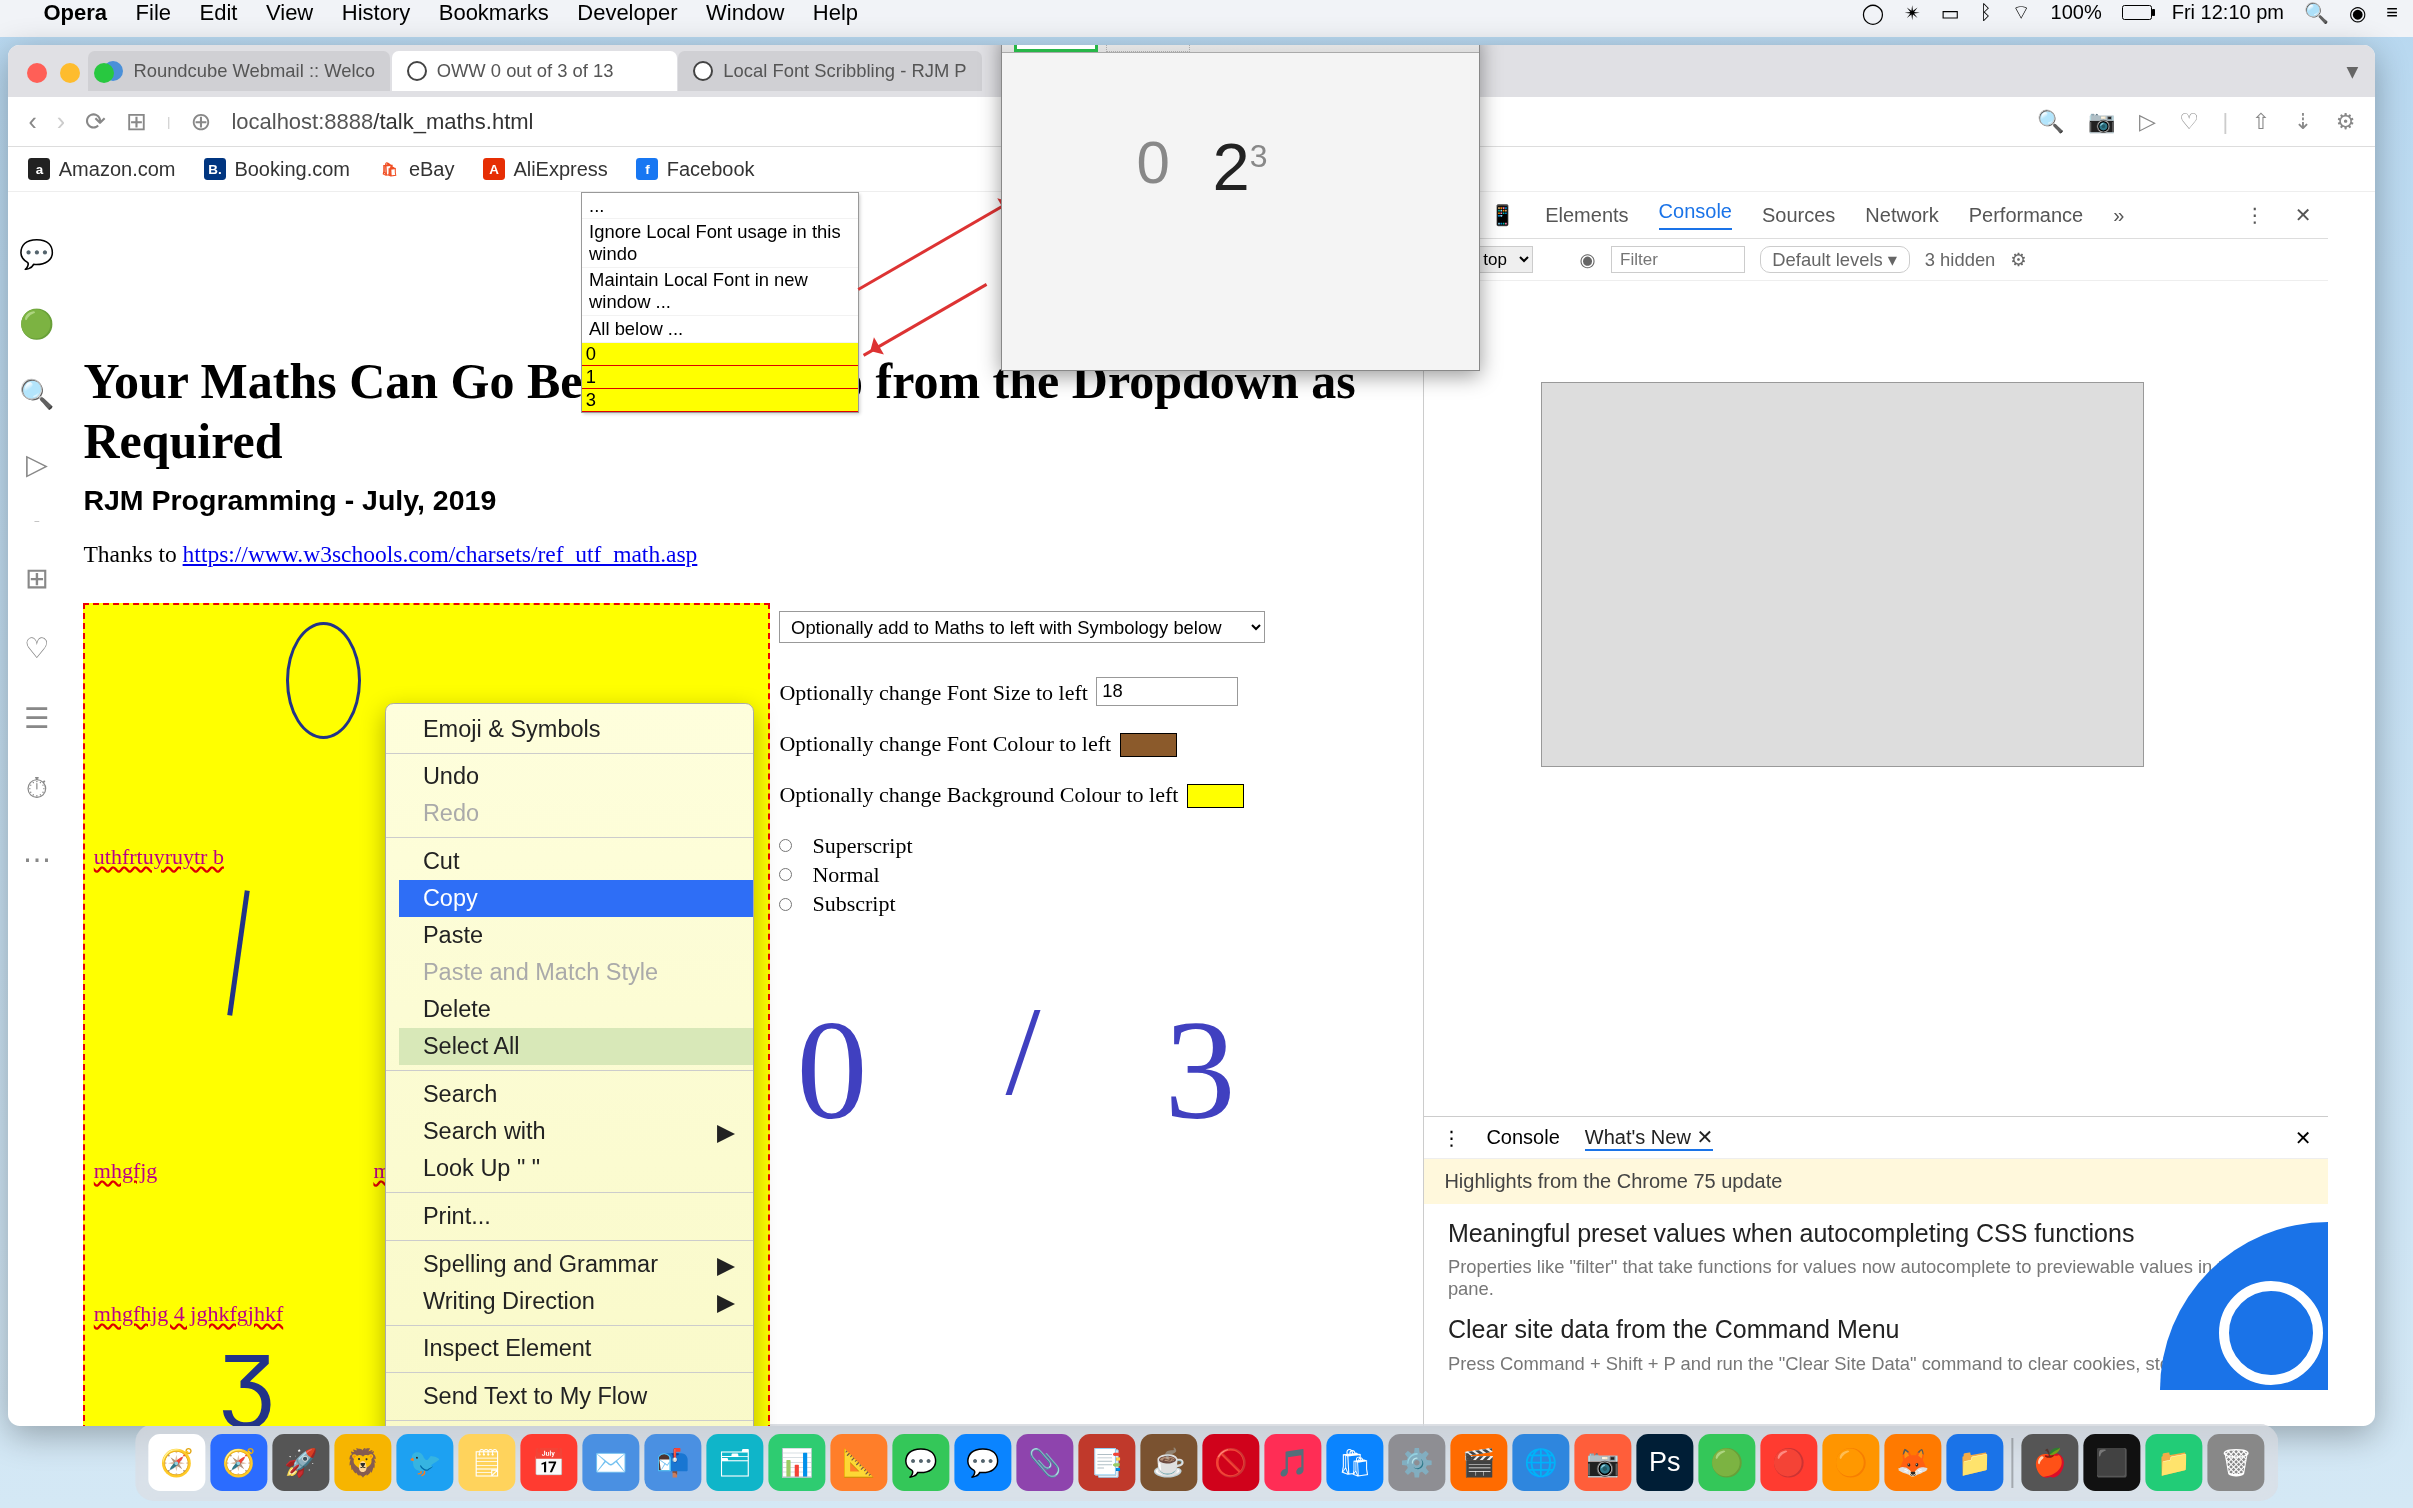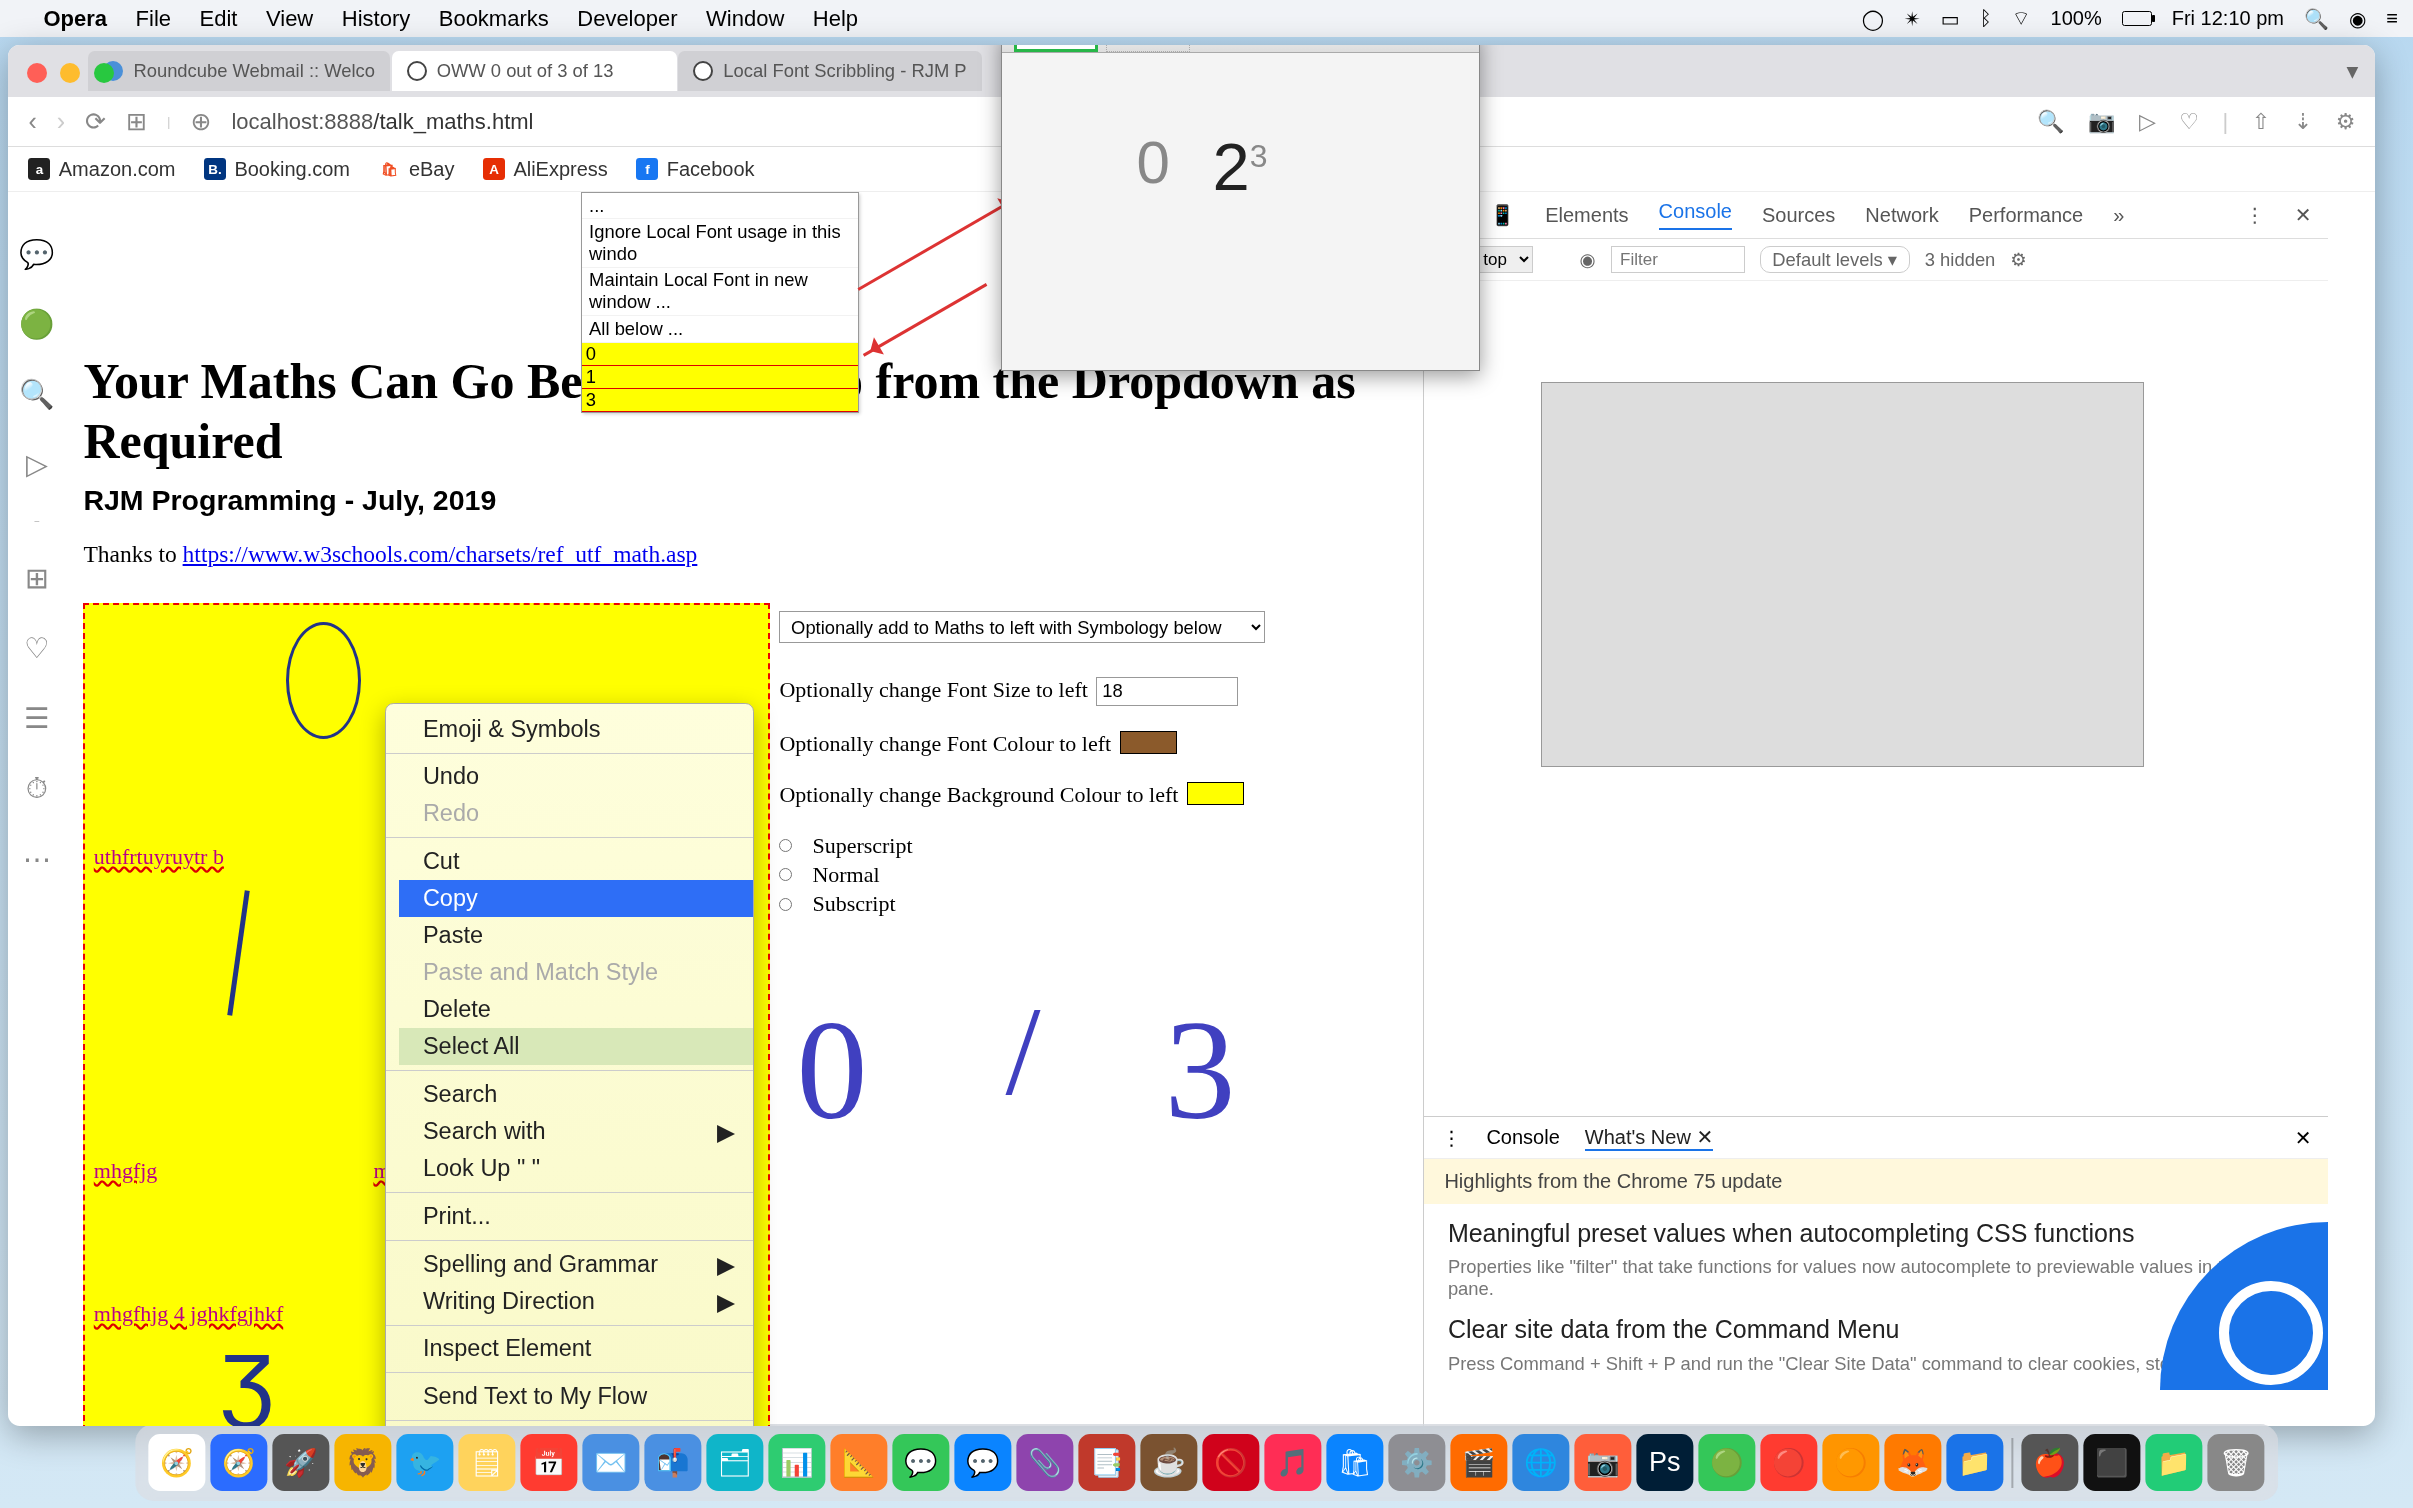--- a/index.html
+++ b/index.html
@@ -1,19 +1,19 @@
 <!DOCTYPE html>
 <html style="font-size:13.4px"><head>
 <meta charset="utf-8">
 <style>
   * { box-sizing: border-box; margin: 0; padding: 0; }
   body { font-family: -apple-system, "Helvetica Neue", Arial, sans-serif; width: 2413px; height: 1508px; background: linear-gradient(to bottom, #b8d8f0 0%, #d4e8f5 100%); position: relative; overflow: hidden; }
 
   
-  .menubar { position: absolute; top: 0; left: 0; right: 0; height: 37px; background: rgba(245,245,247,0.92); display: flex; align-items: center; padding: 0 15px; font-size: 22px; font-weight: 500; gap: 28.5px; }
+  .menubar { position: absolute; top: 0; left: 0; right: 0; height: 37px; background: rgba(245,245,247,0.92); display: flex; align-items: flex-start; padding: 0 15px; font-size: 22px; font-weight: 500; gap: 28.5px; }
   .menubar .right { margin-left: auto; display: flex; align-items: center; gap: 20px; font-size: 20px; }
   .apple-logo { font-size: 23.5px; }
   .menubar .bold { font-weight: 700; }
   .battery-box { display:inline-block; border:1.7px solid #000; width:30px; height:15px; border-radius:2.5px; position:relative; vertical-align:middle;}
   .battery-box::after{content:'';position:absolute;right:-4.2px;top:3.4px;width:2.5px;height:6.7px;background:#000;border-radius:0.8px;}
 
   
   .browser { position: absolute; top: 45px; left: 8.4px; width: 2367px; height: 1381px; background: #fff; border-radius: 11.7px; box-shadow: 0 8.4px 34px rgba(0,0,0,.3); display:flex; flex-direction:column; overflow:hidden;}
   .traffic { position:absolute; top:18.4px; left:18.4px; display:flex; gap:13.4px; z-index:50;}
   .traffic span{width:20px;height:20px;border-radius:50%;}
@@ -61,21 +61,21 @@
   .context-menu{position:absolute; top:511px; left:377px; width:369px; background:linear-gradient(#fefedc,#f9f9c8); border:0.8px solid #aaa; border-radius:8.4px; box-shadow:0 8.4px 25px rgba(0,0,0,.3); padding:6.7px 0; z-index:40;}
   .ctx-item{font-size:23.5px; padding:5px 23.5px; color:#222; position:relative;margin-left:13px;}
   .ctx-item.disabled{color:#aaa;}
   .ctx-item.highlight{background:#2e6ef6;color:#fff;}
   .ctx-item.hover{background:#d8e8b8;}
   .ctx-sep{height:0.8px;background:#ccc;margin:5px 0;}
   .ctx-arrow{position:absolute;right:18.4px;}
 
   
   .controls{position:absolute; left:771px; top:419px; width:536px; font-size:22px; font-family:"Times New Roman",serif;}
-  .ctrl-row{margin-bottom:25px; display:flex; align-items:flex-start; gap:8.4px;}
+  .ctrl-row{margin-bottom:25px; display:flex; align-items:flex-end; gap:8.4px;}
   .ctrl-select{width:486px;height:32px;border:0.8px solid #999;font-size:18.4px;padding:0 6.7px;background:#fff;}
   .ctrl-input{width:142px;height:28.5px;border:0.8px solid #999;padding:0 5px;font-size:18.4px;}
   .ctrl-swatch{width:57px;height:23.5px;border:1.7px solid #000;}
   .radio-row label{font-size:22px;display:flex;align-items:center;gap:20px;}
 
   
   .bigdigit{position:absolute; color:#4040c0; font-size:142px; font-family:cursive;}
 
   
   .devtools{width:905px;border-left:0.8px solid #ccc;display:flex;flex-direction:column;background:#fff;}

